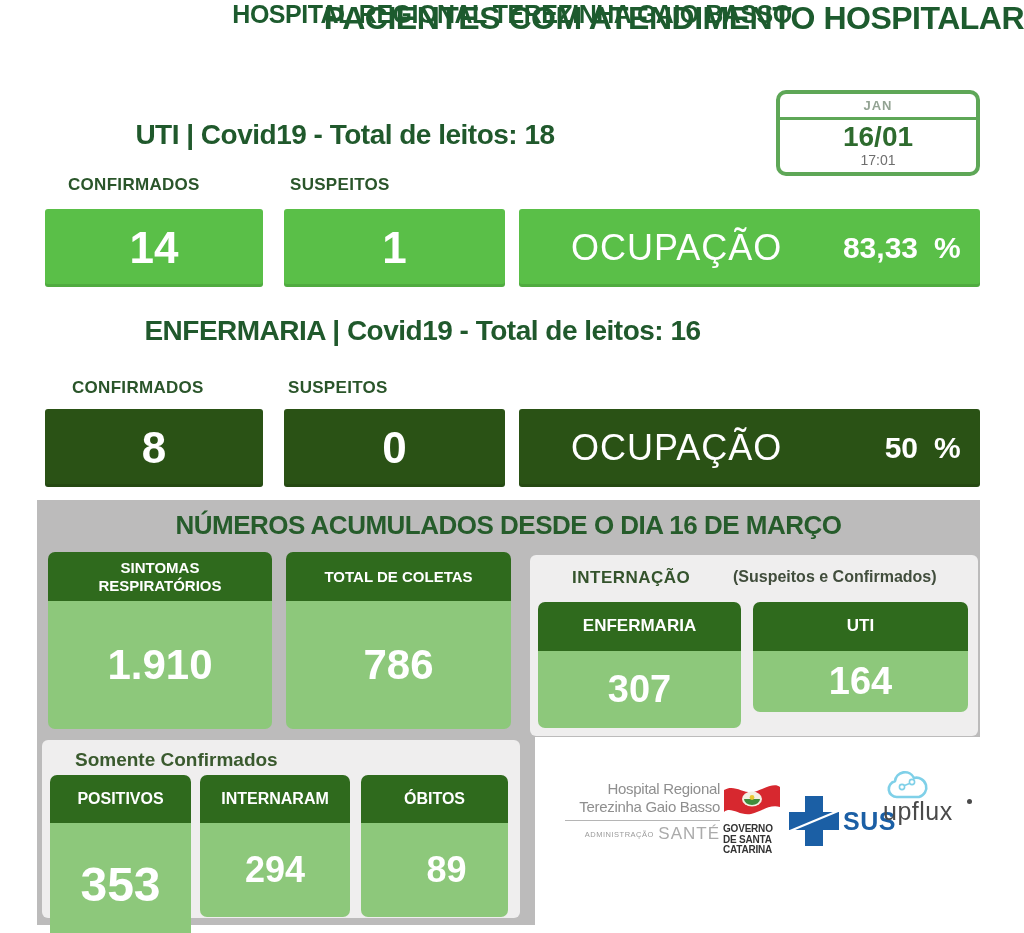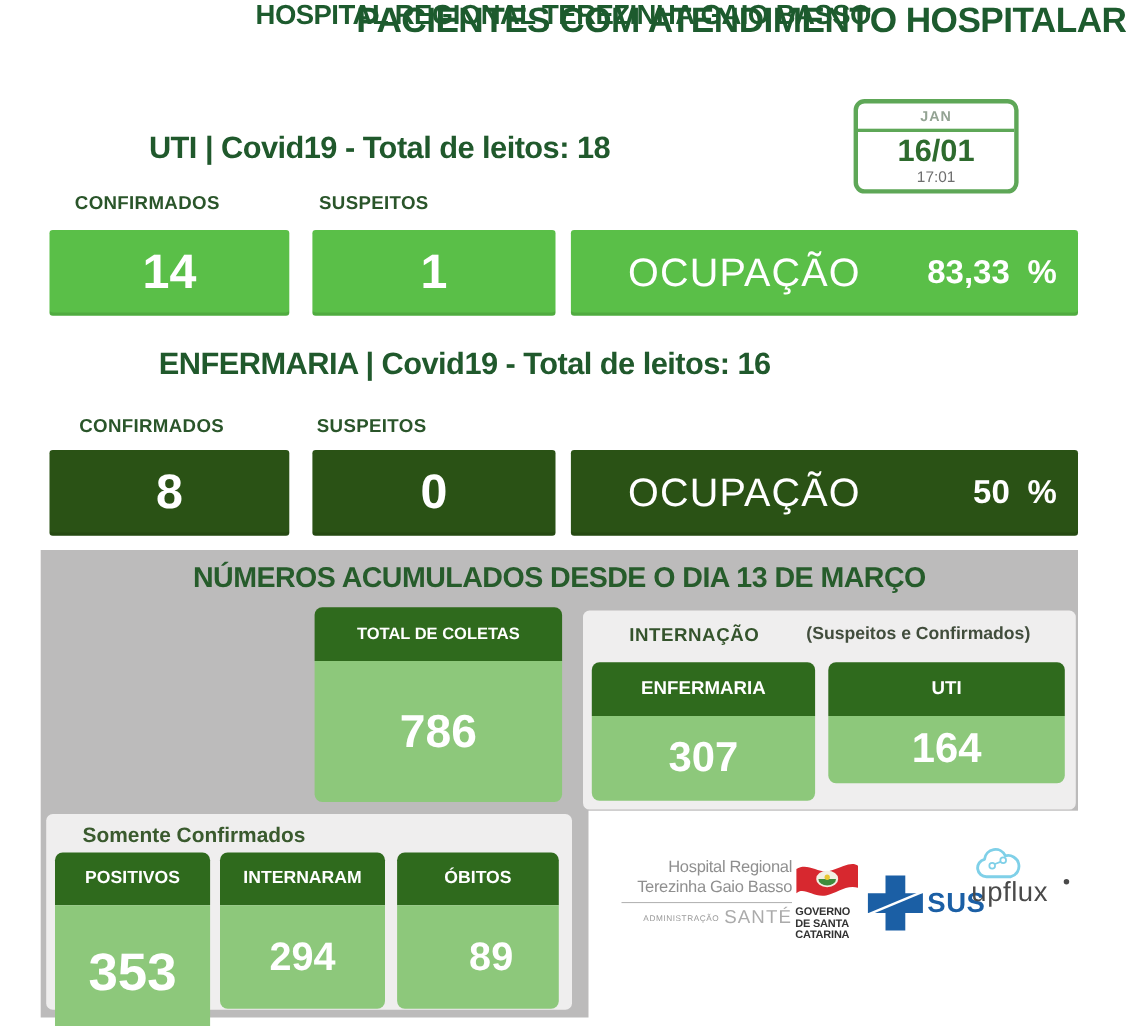--- a/index.html
+++ b/index.html
@@ -7,21 +7,21 @@
     position:relative; width:1024px; height:933px; background:#ffffff;
     font-family:"Liberation Sans", sans-serif; overflow:hidden;
   }
   .abs { position:absolute; }
 
   
   .title1 { left:0; top:8;  width:1024px; text-align:right; font-size:32px; font-weight:bold; color:#1d5b2e; letter-spacing:-0.5px; }
   .title2 { left:0; top:47; width:1024px; text-align:center; font-size:25px; font-weight:bold; color:#1d5b2e; letter-spacing:-0.5px; }
 
   
-  .datebox { left:776px; top:90px; width:150px; height:86px; box-sizing:border-box;
+  .datebox { left:776px; top:90px; width:204px; height:86px; box-sizing:border-box;
              border:4px solid #5ea757; border-radius:10px; background:#fff; text-align:center; }
   .datebox-month { height:23px; line-height:23px; border-bottom:3px solid #5ea757;
                    font-size:13px; font-weight:bold; color:#93a393; letter-spacing:1px; }
   .datebox-day  { margin-top:2px; font-size:28px; font-weight:bold; color:#2e6b2e; line-height:30px; }
   .datebox-time { font-size:14px; color:#6e6e6e; line-height:16px; }
 
   
   .section-title { font-size:28px; font-weight:bold; color:#20592c; text-align:center; letter-spacing:-0.5px; }
   .uti-title { left:0; top:119px; width:690px; }
   .enf-title { left:0; top:315px; width:845px; }
@@ -109,22 +109,27 @@
   <div class="abs vbox green-dark" style="left:284px; top:409px; width:221px;">
     <span>0</span>
   </div>
   <div class="abs occ-box green-dark" style="left:519px; top:409px; width:461px;">
     <span class="occ-label">OCUPAÇÃO</span>
     <span class="occ-value">50</span>
     <span class="occ-unit">%</span>
   </div>
 
   <div class="abs gray-panel"></div>
-  <div class="abs acum-title">NÚMEROS ACUMULADOS DESDE O DIA 13 DE MARÇO</div>
-
+  <div class="abs acum-title">NÚMEROS ACUMULADOS DESDE O DIA 16 DE MARÇO</div>
+
+  <div class="abs kpi-card" style="left:48px; top:552px; width:224px;">
+    <div class="kpi-head" style="height:49px; font-size:15px;">SINTOMAS
+RESPIRATÓRIOS</div>
+    <div class="kpi-body" style="height:128px; font-size:42px;">1.910</div>
+  </div>
 
   <div class="abs kpi-card" style="left:286px; top:552px; width:225px;">
     <div class="kpi-head" style="height:49px; font-size:15px;">TOTAL DE COLETAS</div>
     <div class="kpi-body" style="height:128px; font-size:42px;">786</div>
   </div>
 
   <div class="abs light-panel" style="left:530px; top:555px; width:448px; height:181px;">
     <span class="abs intern-label" style="left:42px; top:13px;">INTERNAÇÃO</span>
     <span class="abs intern-sublabel" style="left:203px; top:13px;">(Suspeitos e Confirmados)</span>
 

